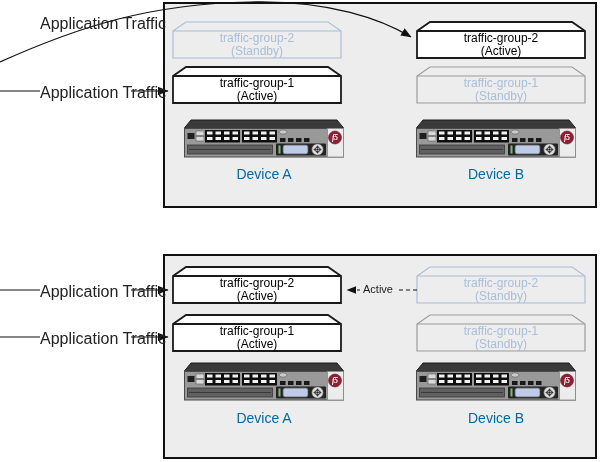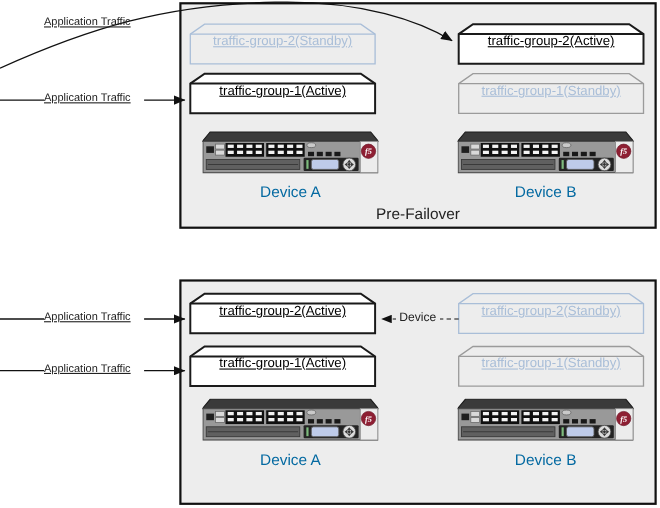--- a/index.html
+++ b/index.html
@@ -11,29 +11,29 @@
   .panel.post{top:254px;height:205px;}
   .ptitle{position:absolute;left:163px;width:434px;text-align:center;font-size:14px;color:#222;z-index:4;}
   .tgbox{position:absolute;width:170px;height:38px;z-index:3;}
   .tgbox svg{position:absolute;left:0;top:0;overflow:visible;}
   .tgbox .face{fill:#ffffff;stroke:#1a1a1a;stroke-width:1.8;}
   .tgbox .sep{stroke:#1a1a1a;stroke-width:1.8;}
   .tgbox.standby-blue .face{fill:#ededed;stroke:#a9bed8;stroke-width:1.2;}
   .tgbox.standby-blue .sep{stroke:#a9bed8;stroke-width:1.2;}
   .tgbox.standby-gray .face{fill:#ededed;stroke:#9b9b9b;stroke-width:1.2;}
   .tgbox.standby-gray .sep{stroke:#9b9b9b;stroke-width:1.2;}
-  .tgbox-label{position:absolute;left:0;right:0;top:10px;height:27px;display:flex;flex-direction:row;
-               justify-content:center;text-align:center;font-size:12px;line-height:13px;color:#000;text-decoration:underline;}
+  .tgbox-label{position:absolute;left:0;right:0;top:10px;height:27px;display:flex;flex-direction:column;
+               justify-content:center;text-align:center;font-size:12px;line-height:13px;color:#000;}
   .tgbox.standby-blue .tgbox-label,.tgbox.standby-gray .tgbox-label{color:#a9bed8;}
   .device{position:absolute;width:160px;height:42px;z-index:3;}
   .devlabel{position:absolute;width:160px;text-align:center;font-size:14px;color:#0369a1;z-index:4;}
   .overlay{position:absolute;left:0;top:0;z-index:5;pointer-events:none;}
   .flow{stroke:#111;stroke-width:1.2;fill:none;}
   .float-line{stroke:#111;stroke-width:1.1;fill:none;stroke-dasharray:4 3;}
-  .traffic-label{position:absolute;font-size:10px;color:#222;z-index:6;white-space:nowrap;text-decoration:underline;}
+  .traffic-label{position:absolute;font-size:16px;color:#222;z-index:6;white-space:nowrap;}
   .float-label{position:absolute;font-size:11px;color:#222;z-index:6;background:#ededed;padding:0 3px;}
   .hidden-defs{position:absolute;width:0;height:0;overflow:hidden;}
 </style>
 </head>
 <body>
 
 <svg class="hidden-defs" aria-hidden="true">
   <symbol id="f5device" viewBox="0 0 160 42">
     <polygon points="0,9.5 7,1 153,1 160,9.5" fill="#3a3a3a" stroke="#1d1d1d" stroke-width="1"></polygon>
     <rect x="0.5" y="9.5" width="159" height="28.5" fill="#999999" stroke="#4a4a4a"></rect>
@@ -110,21 +110,21 @@
     <line class="flow" x1="131" y1="290" x2="168" y2="290" marker-end="url(#ah)"></line>
     <line class="flow" x1="0" y1="337" x2="40" y2="337"></line>
     <line class="flow" x1="131" y1="337" x2="168" y2="337" marker-end="url(#ah)"></line>
     <line class="float-line" x1="417" y1="290" x2="347" y2="290" marker-end="url(#ah)"></line>
   </svg>
 
   <div class="traffic-label" style="left:40px;top:15px">Application Traffic</div>
   <div class="traffic-label" style="left:40px;top:84px">Application Traffic</div>
   <div class="traffic-label" style="left:40px;top:283px">Application Traffic</div>
   <div class="traffic-label" style="left:40px;top:330px">Application Traffic</div>
-  <div class="float-label" style="left:360px;top:283px">Device</div>
+  <div class="float-label" style="left:360px;top:283px">Active</div>
 
   <div class="tgbox standby-blue" style="left:172px;top:21px">
     <svg width="170" height="38" viewBox="0 0 170 38">
       <polygon class="face" points="1,37 1,10 14,1 156,1 169,10 169,37"></polygon>
         <line class="sep" x1="1" y1="10" x2="169" y2="10"></line>
     </svg>
     <div class="tgbox-label">
       <div>traffic-group-2</div>
       <div>(Standby)</div>
     </div>
@@ -165,21 +165,20 @@
         <use href="#f5device"></use>
       </svg>
   </div>
   <div class="device" style="left:416px;top:119px">
     <svg width="160" height="42" viewBox="0 0 160 42">
         <use href="#f5device"></use>
       </svg>
   </div>
   <div class="devlabel" style="left:184px;top:166px">Device A</div>
   <div class="devlabel" style="left:416px;top:166px">Device B</div>
-  <div class="ptitle" style="top:186px">Pre-Failover</div>
 
   <div class="tgbox active" style="left:172px;top:266px">
     <svg width="170" height="38" viewBox="0 0 170 38">
       <polygon class="face" points="1,37 1,10 14,1 156,1 169,10 169,37"></polygon>
         <line class="sep" x1="1" y1="10" x2="169" y2="10"></line>
     </svg>
     <div class="tgbox-label">
       <div>traffic-group-2</div>
       <div>(Active)</div>
     </div>

